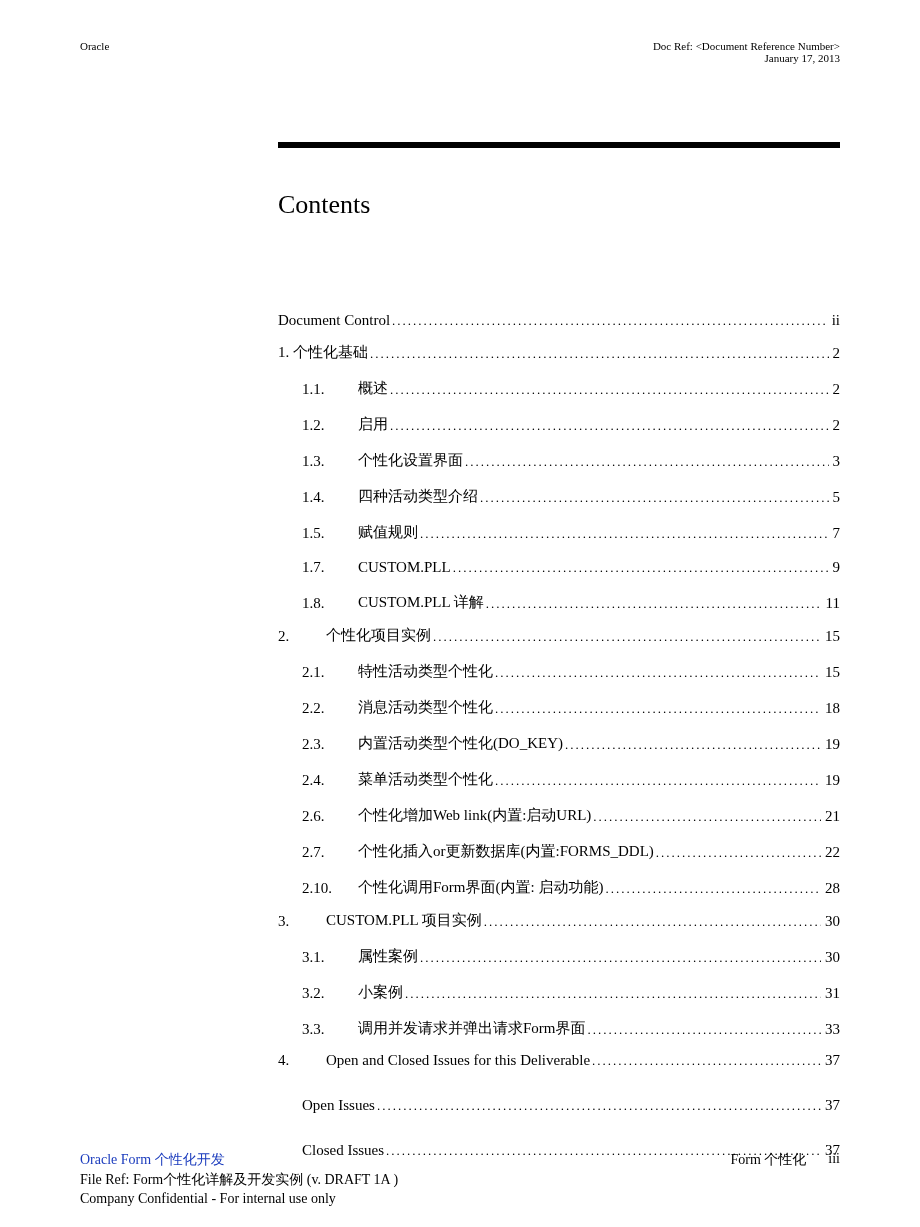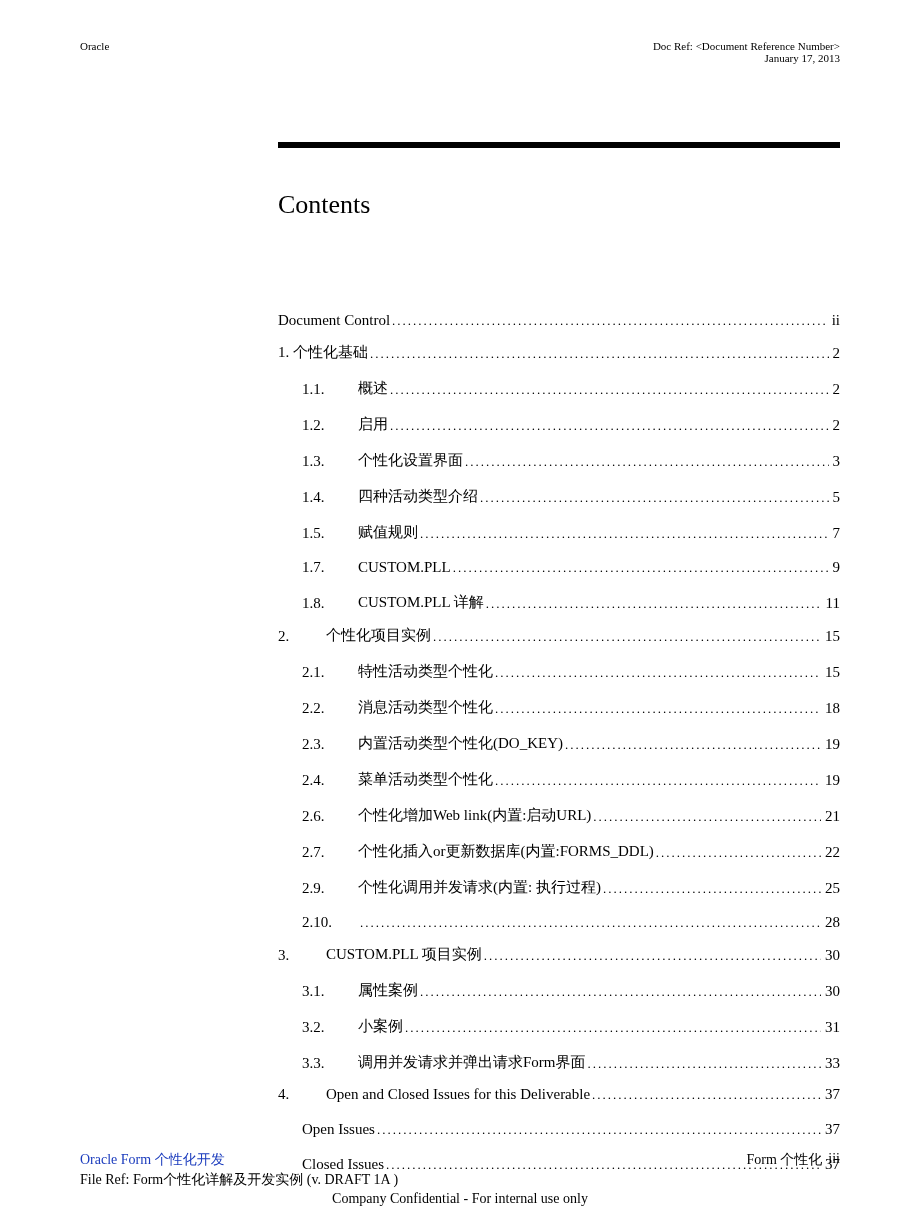--- a/index.html
+++ b/index.html
@@ -44,21 +44,21 @@
     font-size: 15px;
   }
   .toc-line {
     display: flex;
     align-items: flex-end;
     white-space: nowrap;
   }
   .toc-line.level0 { margin-top: 14px; }
   .toc-line.first-line { margin-top: 0; }
   .toc-line.sub { margin-top: 17px; padding-left: 24px; }
-  .toc-line.plain { margin-top: 18px; padding-left: 24px; }
+  .toc-line.plain { margin-top: 28px; padding-left: 24px; }
   .toc-num { display:inline-block; min-width: 56px; }
   .toc-num.wide { min-width: 48px; }
   .toc-label { }
   .dots {
     flex: 1 1 auto;
     overflow: hidden;
     margin: 0 2px;
   }
   .dots::after {
     content: "........................................................................................................................................................................................................";
@@ -73,23 +73,23 @@
     right: 80px;
     bottom: 20px;
     font-size: 14px;
   }
   .footer-top {
     display: flex;
     justify-content: space-between;
     align-items: center;
   }
   .footer-left-a { color: #1a3bbd; }
-  .footer-right { display:flex; gap: 6px; }
+  .footer-right { display:flex; gap: 22px; }
   .footer-line2 { margin-top: 2px; }
-  .footer-center { text-align: center; margin-top: 2px; }
+  .footer-center { text-align: left; margin-top: 2px; }
 </style>
 </head>
 <body>
 
 <div class="page">
 
   <div class="header-row">
     <div>Oracle</div>
     <div class="header-right">
       <div>
@@ -192,27 +192,22 @@
         <span class="dots"></span>
         <span class="toc-page">21</span>
       </div>
       <div class="toc-line sub">
         <span class="toc-num">2.7.</span>
         <span class="toc-label">个性化插入or更新数据库(内置:FORMS_DDL)</span>
         <span class="dots"></span>
         <span class="toc-page">22</span>
       </div>
       <div class="toc-line sub">
-        <span class="toc-num">2.9.</span>
-        <span class="toc-label">个性化调用并发请求(内置: 执行过程)</span>
-        <span class="dots"></span>
-        <span class="toc-page">25</span>
-      </div>
-      <div class="toc-line sub">
         <span class="toc-num">2.10.</span>
+        <span class="toc-label">个性化调用Form界面(内置: 启动功能)</span>
         <span class="dots"></span>
         <span class="toc-page">28</span>
       </div>
       <div class="toc-line level0">
         <span class="toc-num wide">3.</span>
         <span class="toc-label">CUSTOM.PLL 项目实例</span>
         <span class="dots"></span>
         <span class="toc-page">30</span>
       </div>
       <div class="toc-line sub">

